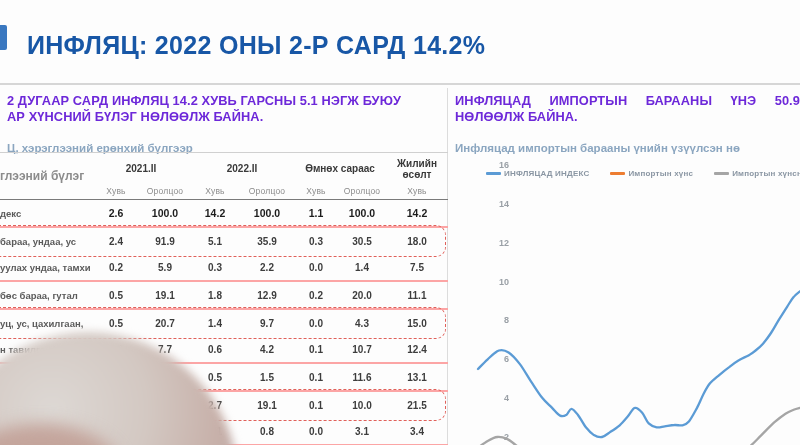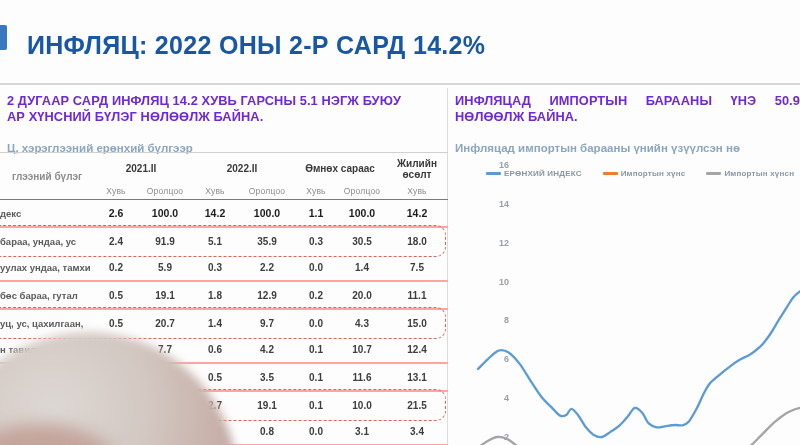--- a/index.html
+++ b/index.html
@@ -17,21 +17,21 @@
   .panel-heading{font-size:12.8px;font-weight:800;color:#6d28d9;line-height:16px;letter-spacing:.1px;}
   .panel-caption{margin-top:17px;font-size:11.5px;font-weight:700;color:#8ba6c0;white-space:nowrap;overflow:hidden;}
   .left-panel{position:absolute;left:7px;top:93px;width:438px;}
   .right-panel{position:absolute;left:455px;top:93px;width:345px;}
   .justify-line{text-align:justify;text-align-last:justify;}
 
   
   .inflation-table{position:absolute;left:0;top:152px;width:448px;}
   .tgrid{display:grid;grid-template-columns:92px 48px 50px 50px 54px 44px 48px 62px;align-items:center;}
   .thead{border-top:1px solid #d0d0d0;border-bottom:1.5px solid #7a7a7a;grid-template-rows:30px 16px;}
-  .th-label{grid-row:1/3;font-size:10px;color:#8c8c8c;font-weight:600;padding-left:12px;}
+  .th-label{grid-row:1/3;font-size:12px;color:#8c8c8c;font-weight:600;padding-left:0;}
   .th-group{font-size:10px;font-weight:800;color:#3a3a3a;text-align:center;}
   .th-group.g1{grid-column:2/4;} .th-group.g2{grid-column:4/6;} .th-group.g3{grid-column:6/8;}
   .th-group.g4{grid-column:8;line-height:10.5px;padding-top:3px;}
   .th-sub{grid-row:2;font-size:8.5px;color:#8c8c8c;text-align:center;letter-spacing:.2px;}
   .trow{position:relative;height:26px;border-bottom:2px solid #fca5a5;}
   .trow .tlabel{font-size:9.5px;font-weight:600;color:#5a5a5a;white-space:nowrap;overflow:hidden;position:relative;z-index:1;}
   .trow .tval{font-size:10px;font-weight:600;color:#3d3d3d;text-align:center;position:relative;z-index:1;}
   .trow.bold .tval{font-size:10.5px;font-weight:800;color:#1c1c1c;}
   .trow.hl{border-bottom:none;}
   .trow.hl::before{content:"";position:absolute;left:-12px;right:2px;top:-3px;bottom:-3px;
@@ -145,21 +145,21 @@
     <span class="tval">4.2</span>
     <span class="tval">0.1</span>
     <span class="tval">10.7</span>
     <span class="tval">12.4</span>
   </div>
         <div class="tgrid trow">
     <span class="tlabel"></span>
     <span class="tval"></span>
     <span class="tval">6.6</span>
     <span class="tval">0.5</span>
-    <span class="tval">3.5</span>
+    <span class="tval">1.5</span>
     <span class="tval">0.1</span>
     <span class="tval">11.6</span>
     <span class="tval">13.1</span>
   </div>
         <div class="tgrid trow hl">
     <span class="tlabel"></span>
     <span class="tval"></span>
     <span class="tval">28.2</span>
     <span class="tval">2.7</span>
     <span class="tval">19.1</span>
@@ -195,21 +195,21 @@
         <span class="ytick" style="left: 2px; top: 196.28px;">6</span>
         <span class="ytick" style="left: 2px; top: 157.42px;">8</span>
         <span class="ytick" style="left: 2px; top: 118.56px;">10</span>
         <span class="ytick" style="left: 2px; top: 79.7px; text-align: right;">12</span>
         <span class="ytick" style="left: 2px; top: 40.84px;">14</span>
         <span class="ytick" style="left: 2px; top: 1.98px;">16</span>
       </div>
     <div class="chart-legend" id="legend">
         <div class="legend-item">
           <span class="legend-swatch" style="background: rgb(91, 155, 213);"></span>
-          <span class="legend-label">ЕРӨНХИЙ ИНДЕКС</span>
+          <span class="legend-label">ИНФЛЯЦАД ИНДЕКС</span>
         </div>
         <div class="legend-item">
           <span class="legend-swatch" style="background: rgb(237, 125, 49);"></span>
           <span class="legend-label">Импортын хүнс</span>
         </div>
         <div class="legend-item">
           <span class="legend-swatch" style="background: rgb(165, 165, 165);"></span>
           <span class="legend-label">Импортын хүнсн</span>
         </div>
       </div>

